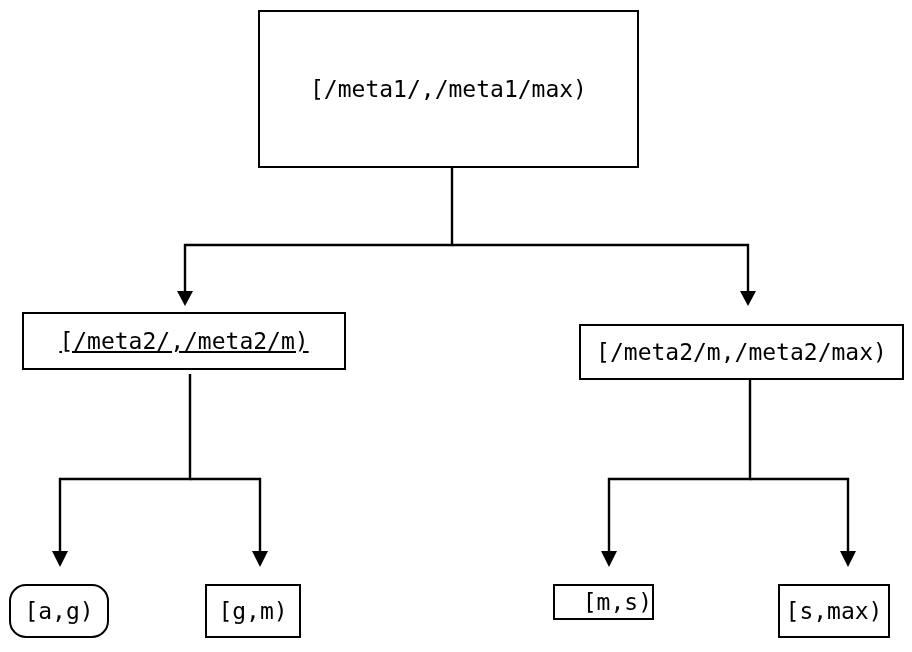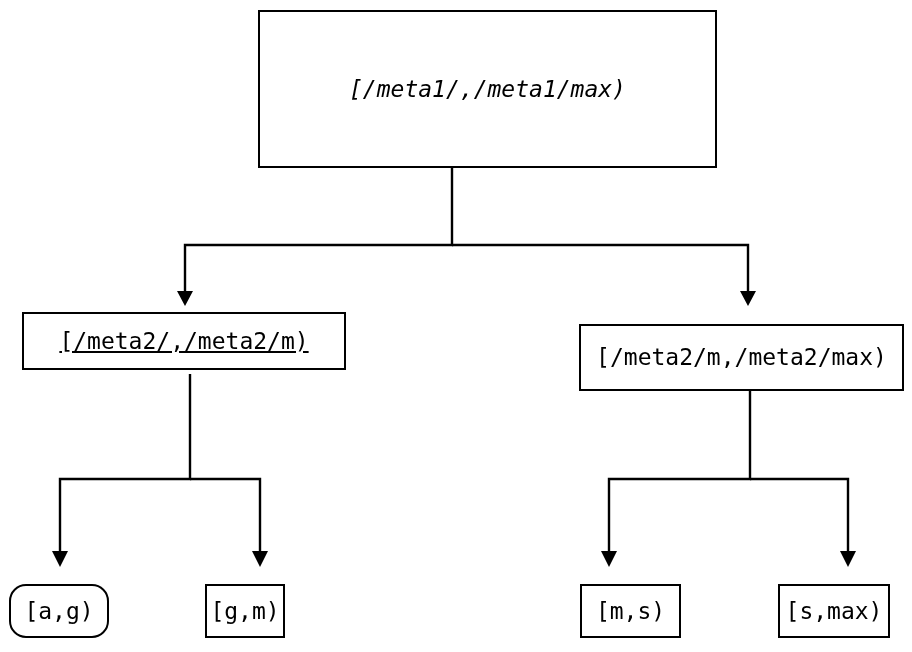--- a/index.html
+++ b/index.html
@@ -73,41 +73,41 @@
     <path class="edge-path" d="M 190 479 L 260 479 L 260 552"></path>
     <polygon class="arrow-head" points="252,551 268,551 260,567"></polygon>
 
     <path class="edge-path" d="M 750 374 L 750 479 L 609 479 L 609 552"></path>
     <polygon class="arrow-head" points="601,551 617,551 609,567"></polygon>
 
     <path class="edge-path" d="M 750 479 L 848 479 L 848 552"></path>
     <polygon class="arrow-head" points="840,551 856,551 848,567"></polygon>
   </svg>
 
-  <div class="node-box" style="left:258px; top:10px; width:459px; height:158px;font-style:italic;">
+  <div class="node-box" style="left:258px; top:10px; width:381px; height:158px;">
     <span class="node-label">[/meta1/,/meta1/max)</span>
   </div>
 
   <div class="node-box" style="left:22px; top:312px; width:324px; height:58px;text-decoration:underline;">
     <span class="node-label">[/meta2/,/meta2/m)</span>
   </div>
 
-  <div class="node-box" style="left:579px; top:324px; width:325px; height:67px;">
+  <div class="node-box" style="left:579px; top:324px; width:325px; height:56px;">
     <span class="node-label">[/meta2/m,/meta2/max)</span>
   </div>
 
   <div class="node-box" style="left:9px; top:584px; width:100px; height:54px;border-radius:17px;">
     <span class="node-label">[a,g)</span>
   </div>
 
-  <div class="node-box" style="left:205px; top:584px; width:80px; height:54px;">
+  <div class="node-box" style="left:205px; top:584px; width:96px; height:54px;">
     <span class="node-label">[g,m)</span>
   </div>
 
-  <div class="node-box" style="left:580px; top:584px; width:101px; height:54px;">
+  <div class="node-box" style="left:553px; top:584px; width:101px; height:36px;justify-content:flex-end;">
     <span class="node-label">[m,s)</span>
   </div>
 
   <div class="node-box" style="left:778px; top:584px; width:112px; height:54px;">
     <span class="node-label">[s,max)</span>
   </div>
 
 </div>
 
 </body></html>

